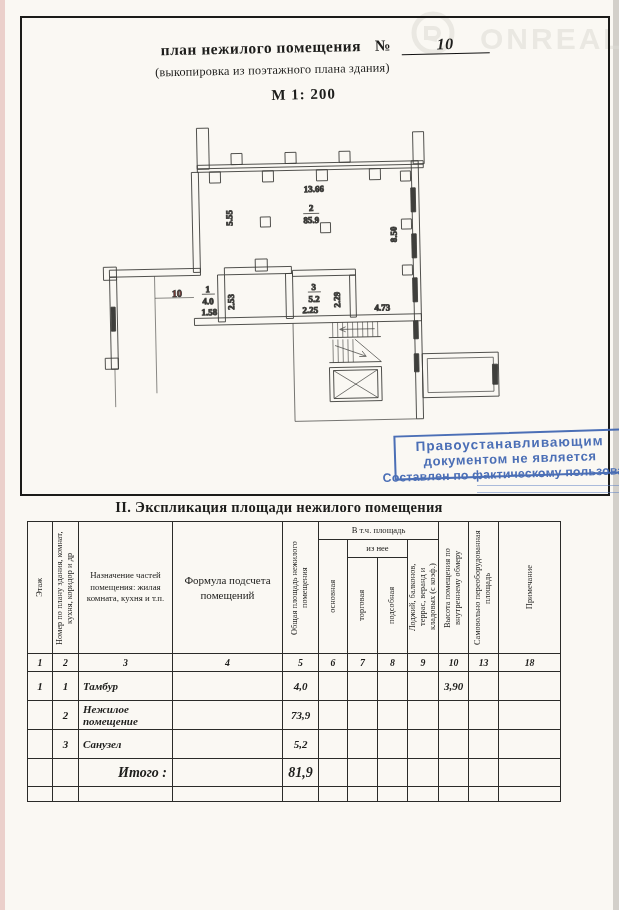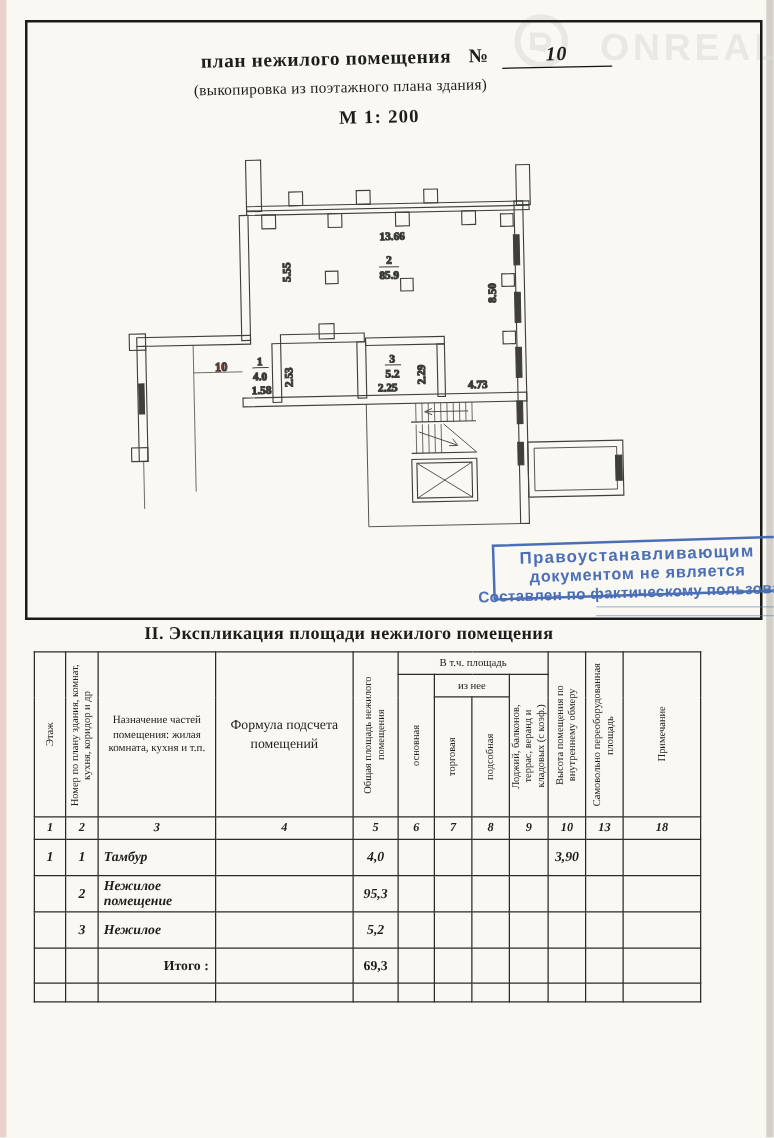--- a/index.html
+++ b/index.html
@@ -58,21 +58,21 @@
     width:533px;border:1.6px solid #262624;
   }
   table.expl th,table.expl td{border:1px solid #2b2b29;padding:0;vertical-align:middle;text-align:center;overflow:hidden;}
   table.expl th{font-weight:400;font-size:8.6px;line-height:1.3;}
   .v{writing-mode:vertical-rl;transform:rotate(180deg);margin:0 auto;font-size:8.4px;line-height:1.2;max-height:124px;}
   .v2{max-height:92px;}
   .hband{font-size:9px;}
   .num-row td{font-size:9.8px;font-weight:700;font-style:italic;height:17px;}
   .data-row td{font-size:11px;font-style:italic;font-weight:600;height:28px;}
   .data-row td.nm{text-align:left;padding-left:4px;margin-left:22px;}
-  .total-row td{border-top:4px double #222;font-size:11px;font-weight:700;height:27px;}
+  .total-row td{border-top:4px double #222;font-size:14px;font-style:italic;font-weight:700;height:27px;}
   .total-row td.lbl{text-align:right;padding-right:5px;}
   .empty-row td{height:14px;}
 </style>
 </head>
 <body>
 
 <div class="edge-left"></div>
 <div class="edge-right"></div>
 
 <div class="watermark">
@@ -287,49 +287,49 @@
         <td></td>
     <td>3,90</td>
     <td></td>
         <td></td>
   </tr>
   <tr class="data-row">
     <td></td>
     <td>2</td>
     <td class="nm">Нежилое помещение</td>
     <td></td>
-    <td>95,3</td>
+    <td>73,9</td>
     <td></td>
         <td></td>
         <td></td>
         <td></td>
     <td></td>
     <td></td>
         <td></td>
   </tr>
   <tr class="data-row">
     <td></td>
     <td>3</td>
-    <td class="nm">Нежилое</td>
+    <td class="nm">Санузел</td>
     <td></td>
     <td>5,2</td>
     <td></td>
         <td></td>
         <td></td>
         <td></td>
     <td></td>
     <td></td>
         <td></td>
   </tr>
   <tr class="total-row">
     <td></td>
         <td></td>
     <td class="lbl">Итого :</td>
     <td></td>
-    <td>69,3</td>
+    <td>81,9</td>
     <td></td>
         <td></td>
         <td></td>
         <td></td>
         <td></td>
         <td></td>
         <td></td>
   </tr>
   <tr class="empty-row">
     <td></td>

